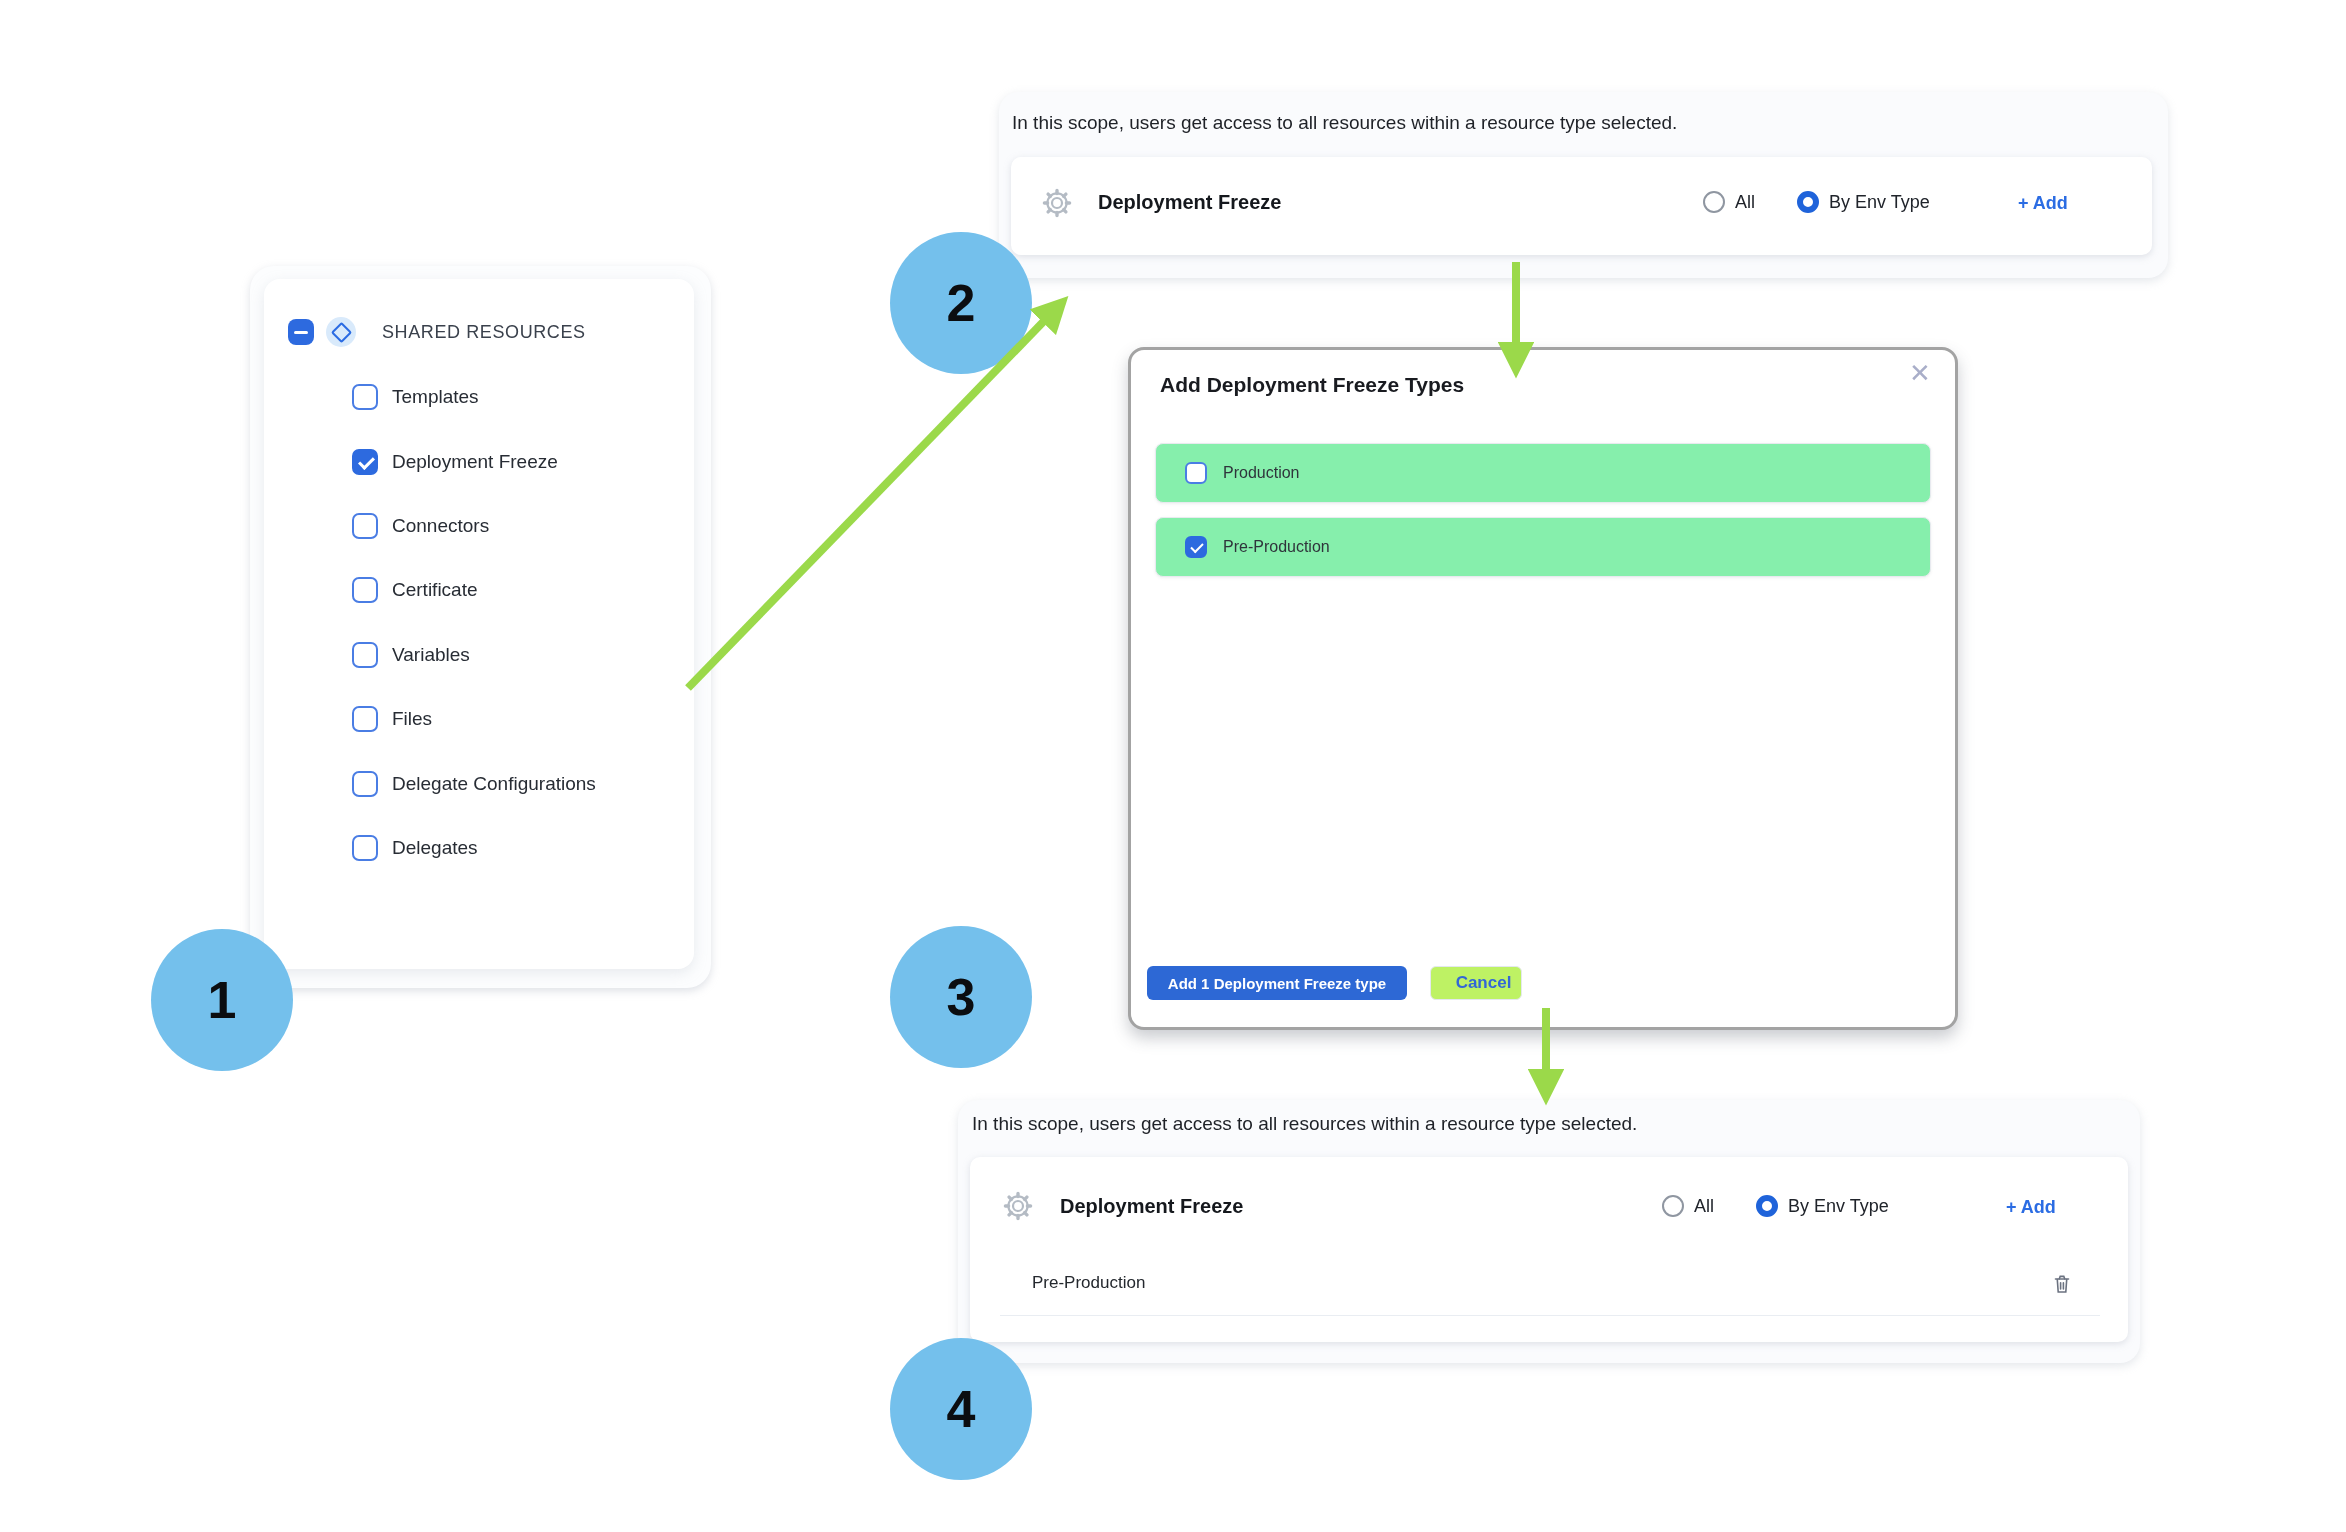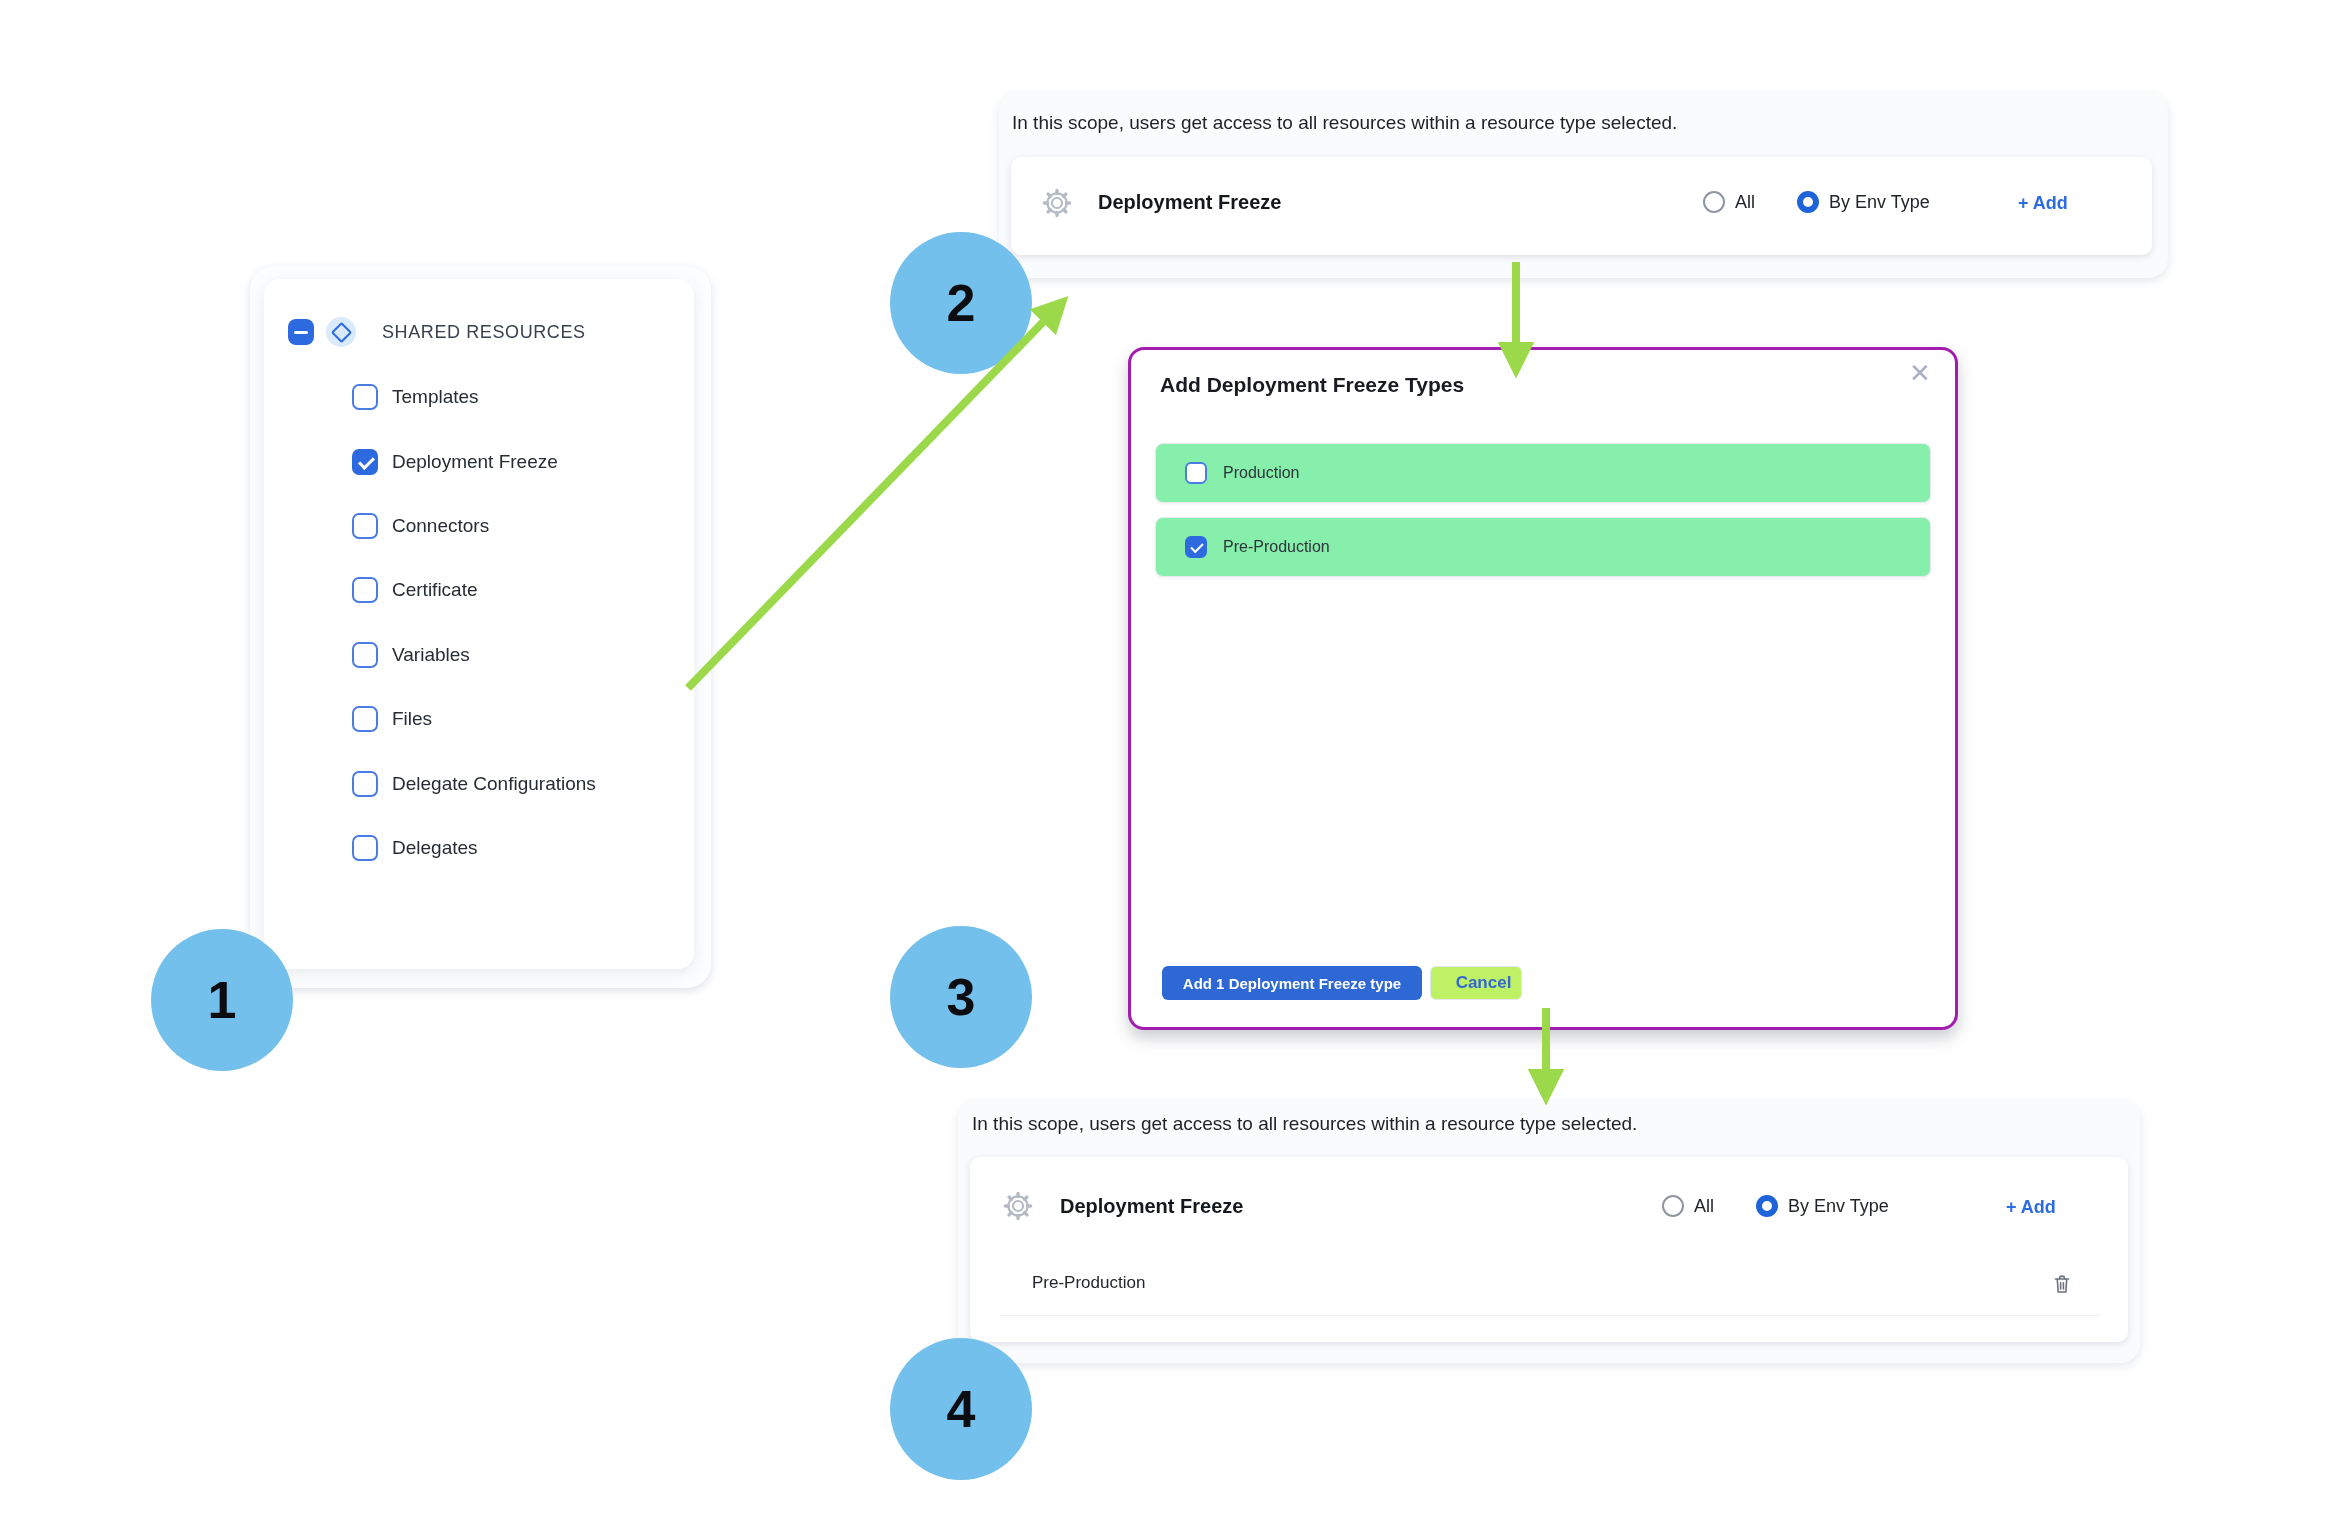--- a/index.html
+++ b/index.html
@@ -43,33 +43,33 @@
   .radio.on{border:6.5px solid #1f63da;}
   .radio-lbl{margin-left:10px;font-size:18px;color:#20242b;white-space:nowrap;}
   .radio-gap{width:42px;flex:0 0 auto;}
   .add-link{position:absolute;font-size:18px;font-weight:bold;color:#2b6ce3;cursor:pointer;white-space:nowrap;}
   .sub-row-label{position:absolute;font-size:17px;color:#24282e;white-space:nowrap;}
   .trash{position:absolute;width:24px;height:24px;cursor:pointer;}
   .divider{position:absolute;height:1px;background:#e9edf2;}
 
   
   .modal{position:absolute;left:1128px;top:347px;width:830px;height:683px;box-sizing:border-box;
-    background:#fff;border:3px solid #a21caf;border-radius:16px;box-shadow:0 8px 16px rgba(70,76,88,.28);}
+    background:#fff;border:3px solid #a3a3a3;border-radius:16px;box-shadow:0 8px 16px rgba(70,76,88,.28);}
   .modal-title{position:absolute;left:29px;top:23px;font-size:21px;font-weight:bold;color:#191b20;}
   .modal-close{position:absolute;left:778px;top:10px;font-size:26px;color:#a9aec9;cursor:pointer;line-height:1;}
   .opt-list{position:absolute;left:24px;top:93px;width:776px;}
   .opt-row{height:60px;box-sizing:border-box;border:1px solid #e8eaef;border-radius:8px;background:#86efac;
     box-shadow:0 1px 3px rgba(120,128,140,.12);display:flex;align-items:center;margin-bottom:14px;cursor:pointer;}
   .opt-cbx{width:22px;height:22px;border:2px solid #4a7de4;border-radius:6px;background:#fff;
     box-sizing:border-box;position:relative;margin-left:29px;flex:0 0 auto;}
   .opt-cbx.on{background:#2d6adf;border-color:#2d6adf;}
   .opt-cbx.on::after{content:"";position:absolute;left:4px;top:5px;width:10px;height:5px;
     border-left:2.5px solid #fff;border-bottom:2.5px solid #fff;transform:rotate(-45deg);}
   .opt-lbl{margin-left:16px;font-size:16px;color:#2f343b;}
-  .btn-primary{position:absolute;left:31px;top:616px;width:260px;height:34px;border:none;border-radius:6px;
+  .btn-primary{position:absolute;left:16px;top:616px;width:260px;height:34px;border:none;border-radius:6px;
     background:#2d68d5;color:#fff;font-size:15px;font-weight:bold;font-family:inherit;cursor:pointer;}
   .btn-secondary{position:absolute;left:299px;top:616px;width:92px;height:34px;border:1px solid #e4e8ee;border-radius:6px;
     background:#bef264;color:#3367d6;font-size:17px;font-weight:bold;font-family:inherit;cursor:pointer;padding-left:21px;}
 
   .arrows{position:absolute;left:0;top:0;z-index:60;pointer-events:none;}
   .over{z-index:40;}
 </style>
 </head>
 <body>
 

